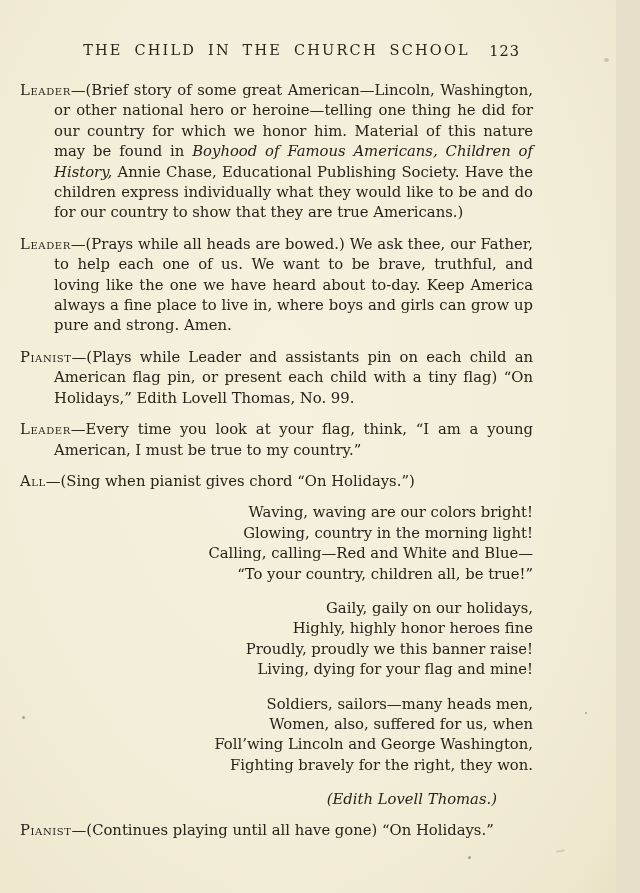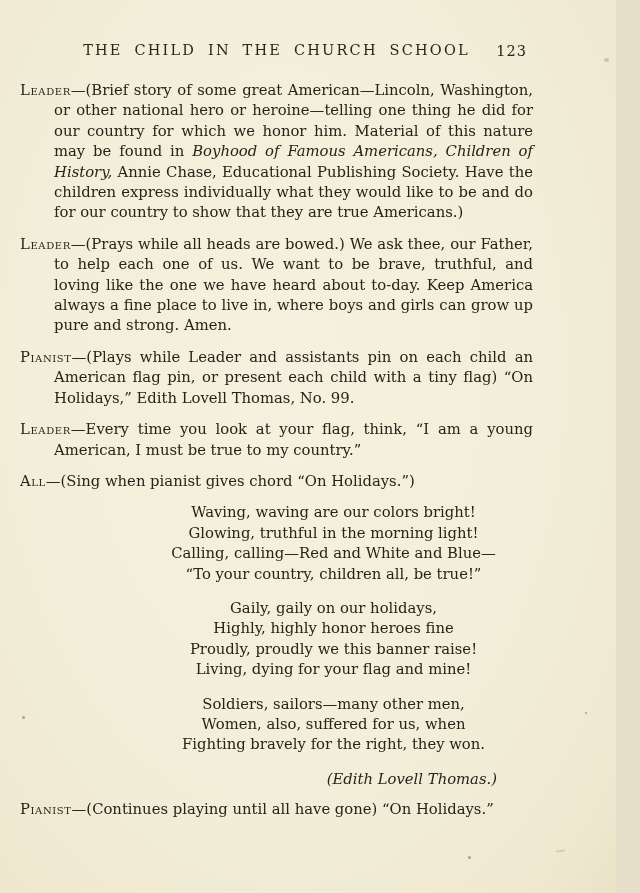--- a/index.html
+++ b/index.html
@@ -27,42 +27,42 @@
   .running-title {
     display: block;
     text-align: center;
     font-size: 14.5px;
     letter-spacing: 2.2px;
     word-spacing: 5px;
     color: #2b241b;
   }
   .page-number {
     position: absolute;
-    right: 6px; top: 1px;
+    right: 13px; top: 1px;
     font-size: 14.5px;
     letter-spacing: 1px;
   }
   .entry {
     margin: 0 0 11px 0;
     text-align: justify;
     padding-left: 34px;
     text-indent: -34px;
   }
   .speaker {
     font-variant: small-caps;
     letter-spacing: 0.6px;
     margin-top: 18px;
   }
   .worktitle { }
   .verses {
     margin-top: 4px;
     margin-left: 114px;
   }
   .verse { margin-bottom: 14px; }
-  .verse-line { text-align: center; }
+  .verse-line { text-align: right; }
   .attribution {
     text-align: right;
     padding-right: 36px;
     margin: 2px 0 10px 0;
     font-style: italic;
   }
   .closing { margin-top: 2px; }
   .speck {
     position: absolute;
     background: rgba(80, 68, 50, 0.45);
@@ -92,33 +92,34 @@
 
     <p class="entry"><span class="speaker">Pianist</span><span class="entry-text">—(Plays while Leader and assistants pin on each child an American flag pin, or present each child with a tiny flag) “On Holidays,” Edith Lovell Thomas, No. 99.</span></p>
 
     <p class="entry"><span class="speaker">Leader</span><span class="entry-text">—Every time you look at your flag, think, “I am a young American, I must be true to my country.”</span></p>
 
     <p class="entry"><span class="speaker">All</span><span class="entry-text">—(Sing when pianist gives chord “On Holidays.”)</span></p>
 
     <div class="verses">
       <div class="verse">
         <div class="verse-line">Waving, waving are our colors bright!</div>
-        <div class="verse-line">Glowing, truthful in the morning light!</div>
+        <div class="verse-line">Glowing, country in the morning light!</div>
         <div class="verse-line">Calling, calling—Red and White and Blue—</div>
         <div class="verse-line">“To your country, children all, be true!”</div>
       </div>
       <div class="verse">
         <div class="verse-line">Gaily, gaily on our holidays,</div>
         <div class="verse-line">Highly, highly honor heroes fine</div>
         <div class="verse-line">Proudly, proudly we this banner raise!</div>
         <div class="verse-line">Living, dying for your flag and mine!</div>
       </div>
       <div class="verse">
-        <div class="verse-line">Soldiers, sailors—many other men,</div>
+        <div class="verse-line">Soldiers, sailors—many heads men,</div>
         <div class="verse-line">Women, also, suffered for us, when</div>
+        <div class="verse-line">Foll’wing Lincoln and George Washington,</div>
         <div class="verse-line">Fighting bravely for the right, they won.</div>
       </div>
     </div>
 
     <div class="attribution">(Edith Lovell Thomas.)</div>
 
     <p class="entry closing"><span class="speaker">Pianist</span><span class="entry-text">—(Continues playing until all have gone) “On Holidays.”</span></p>
 
   </section>
 

